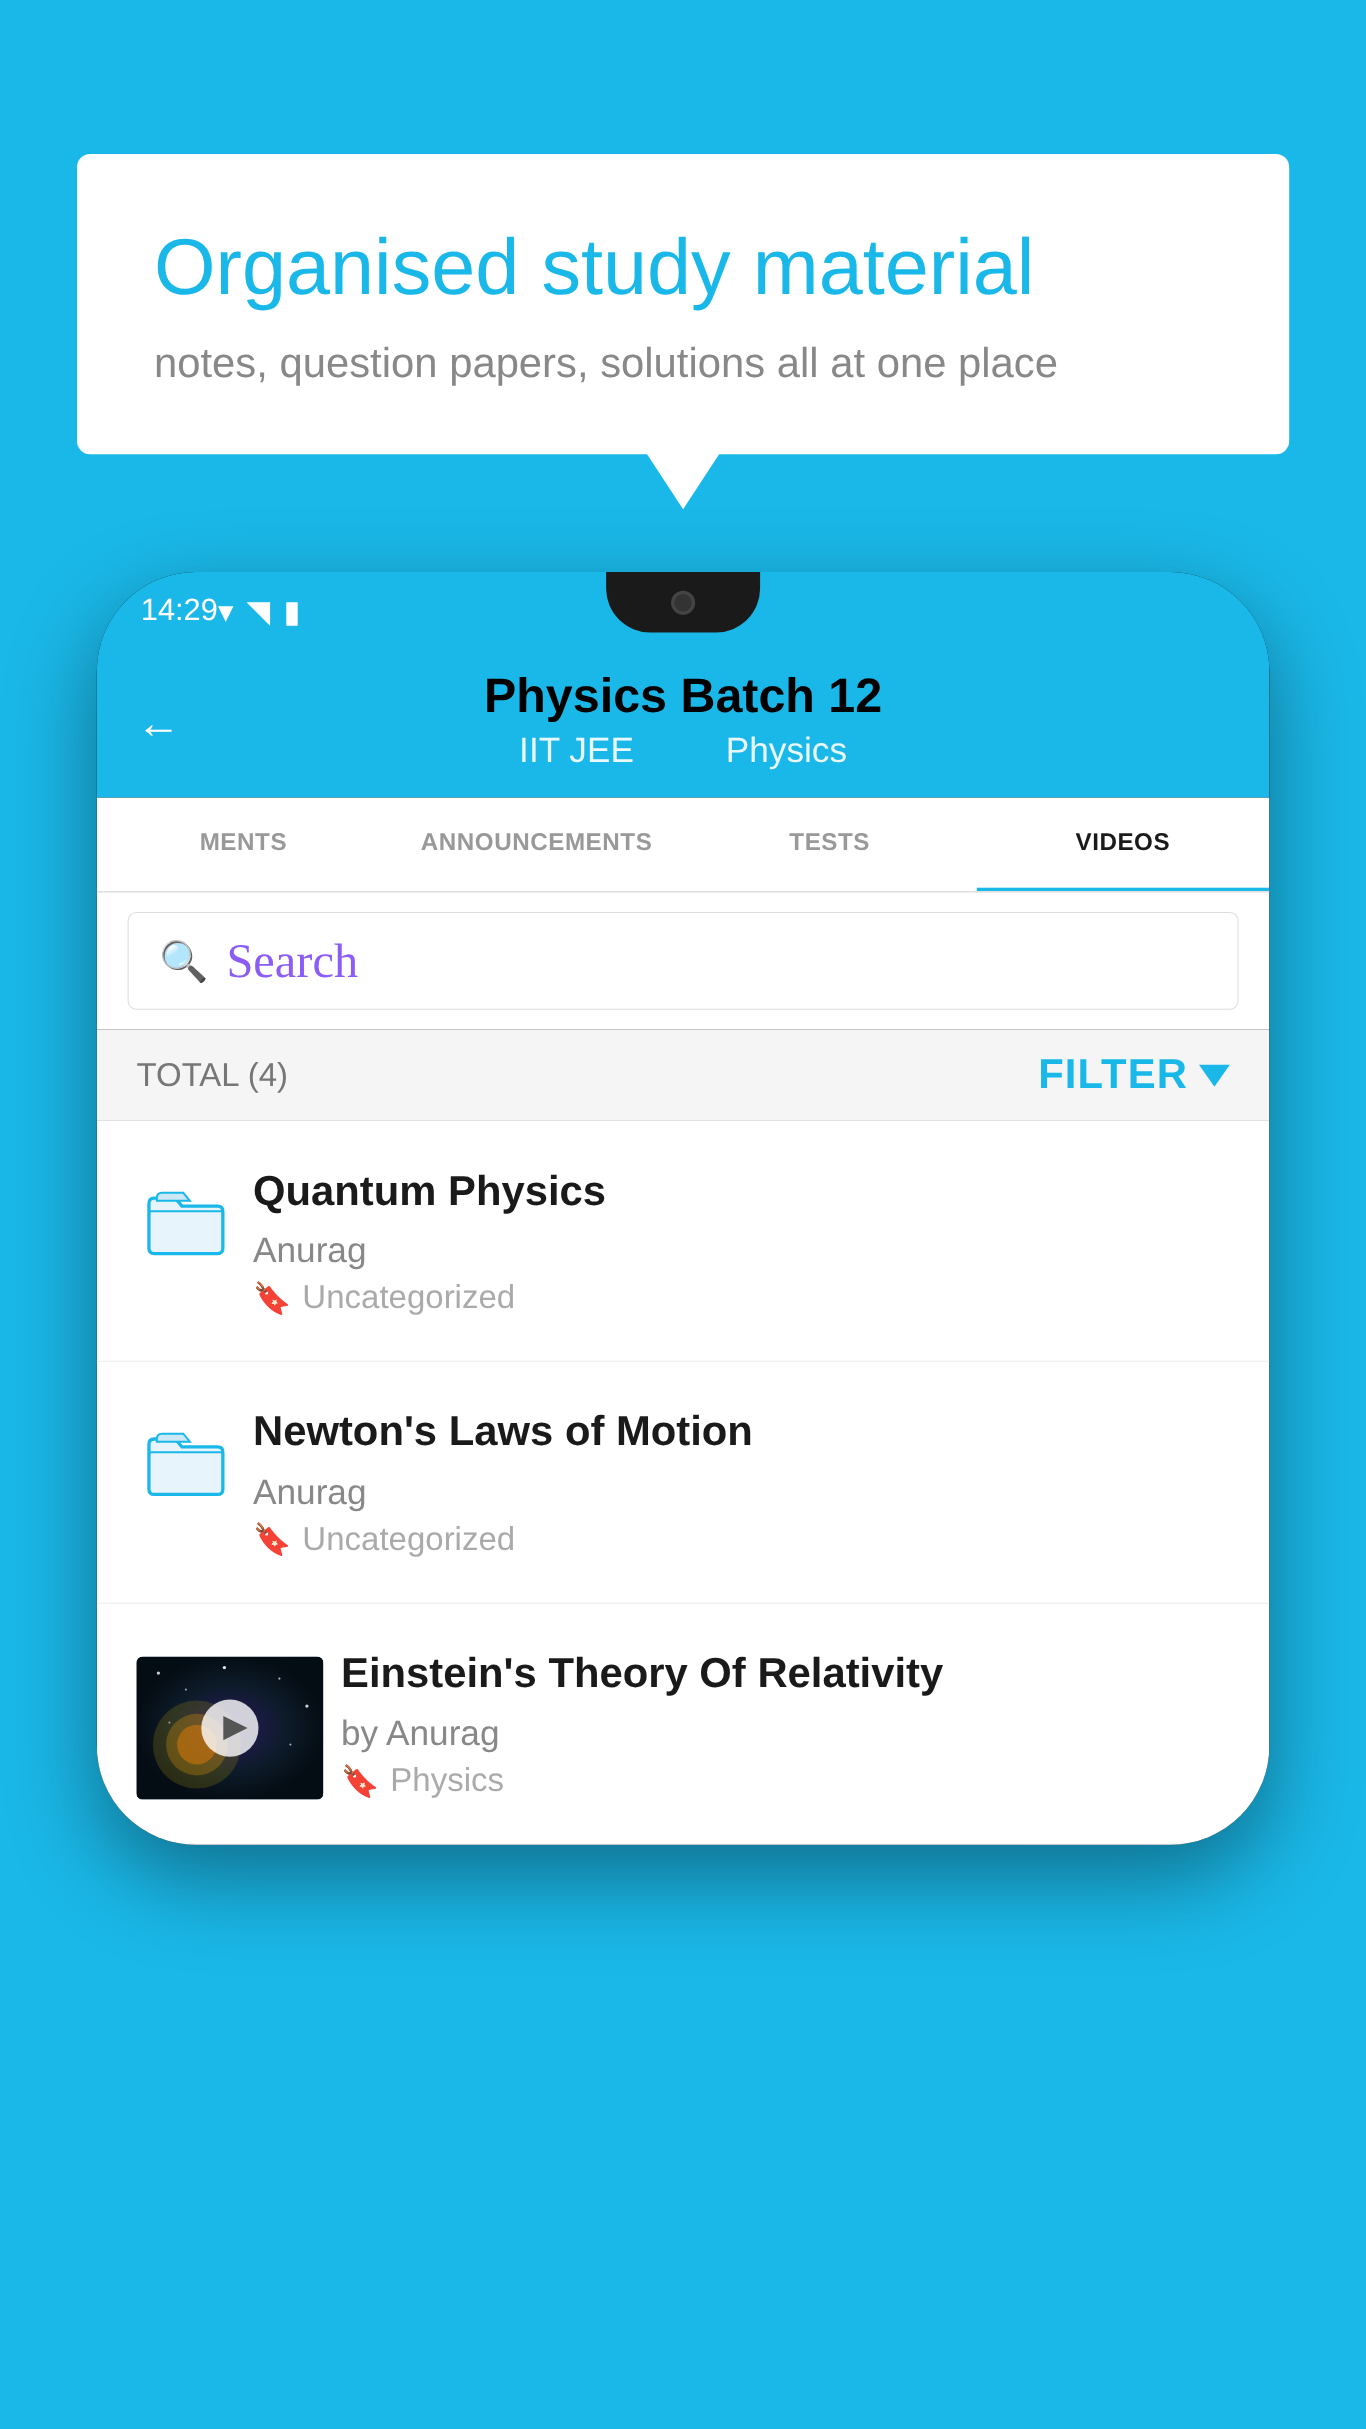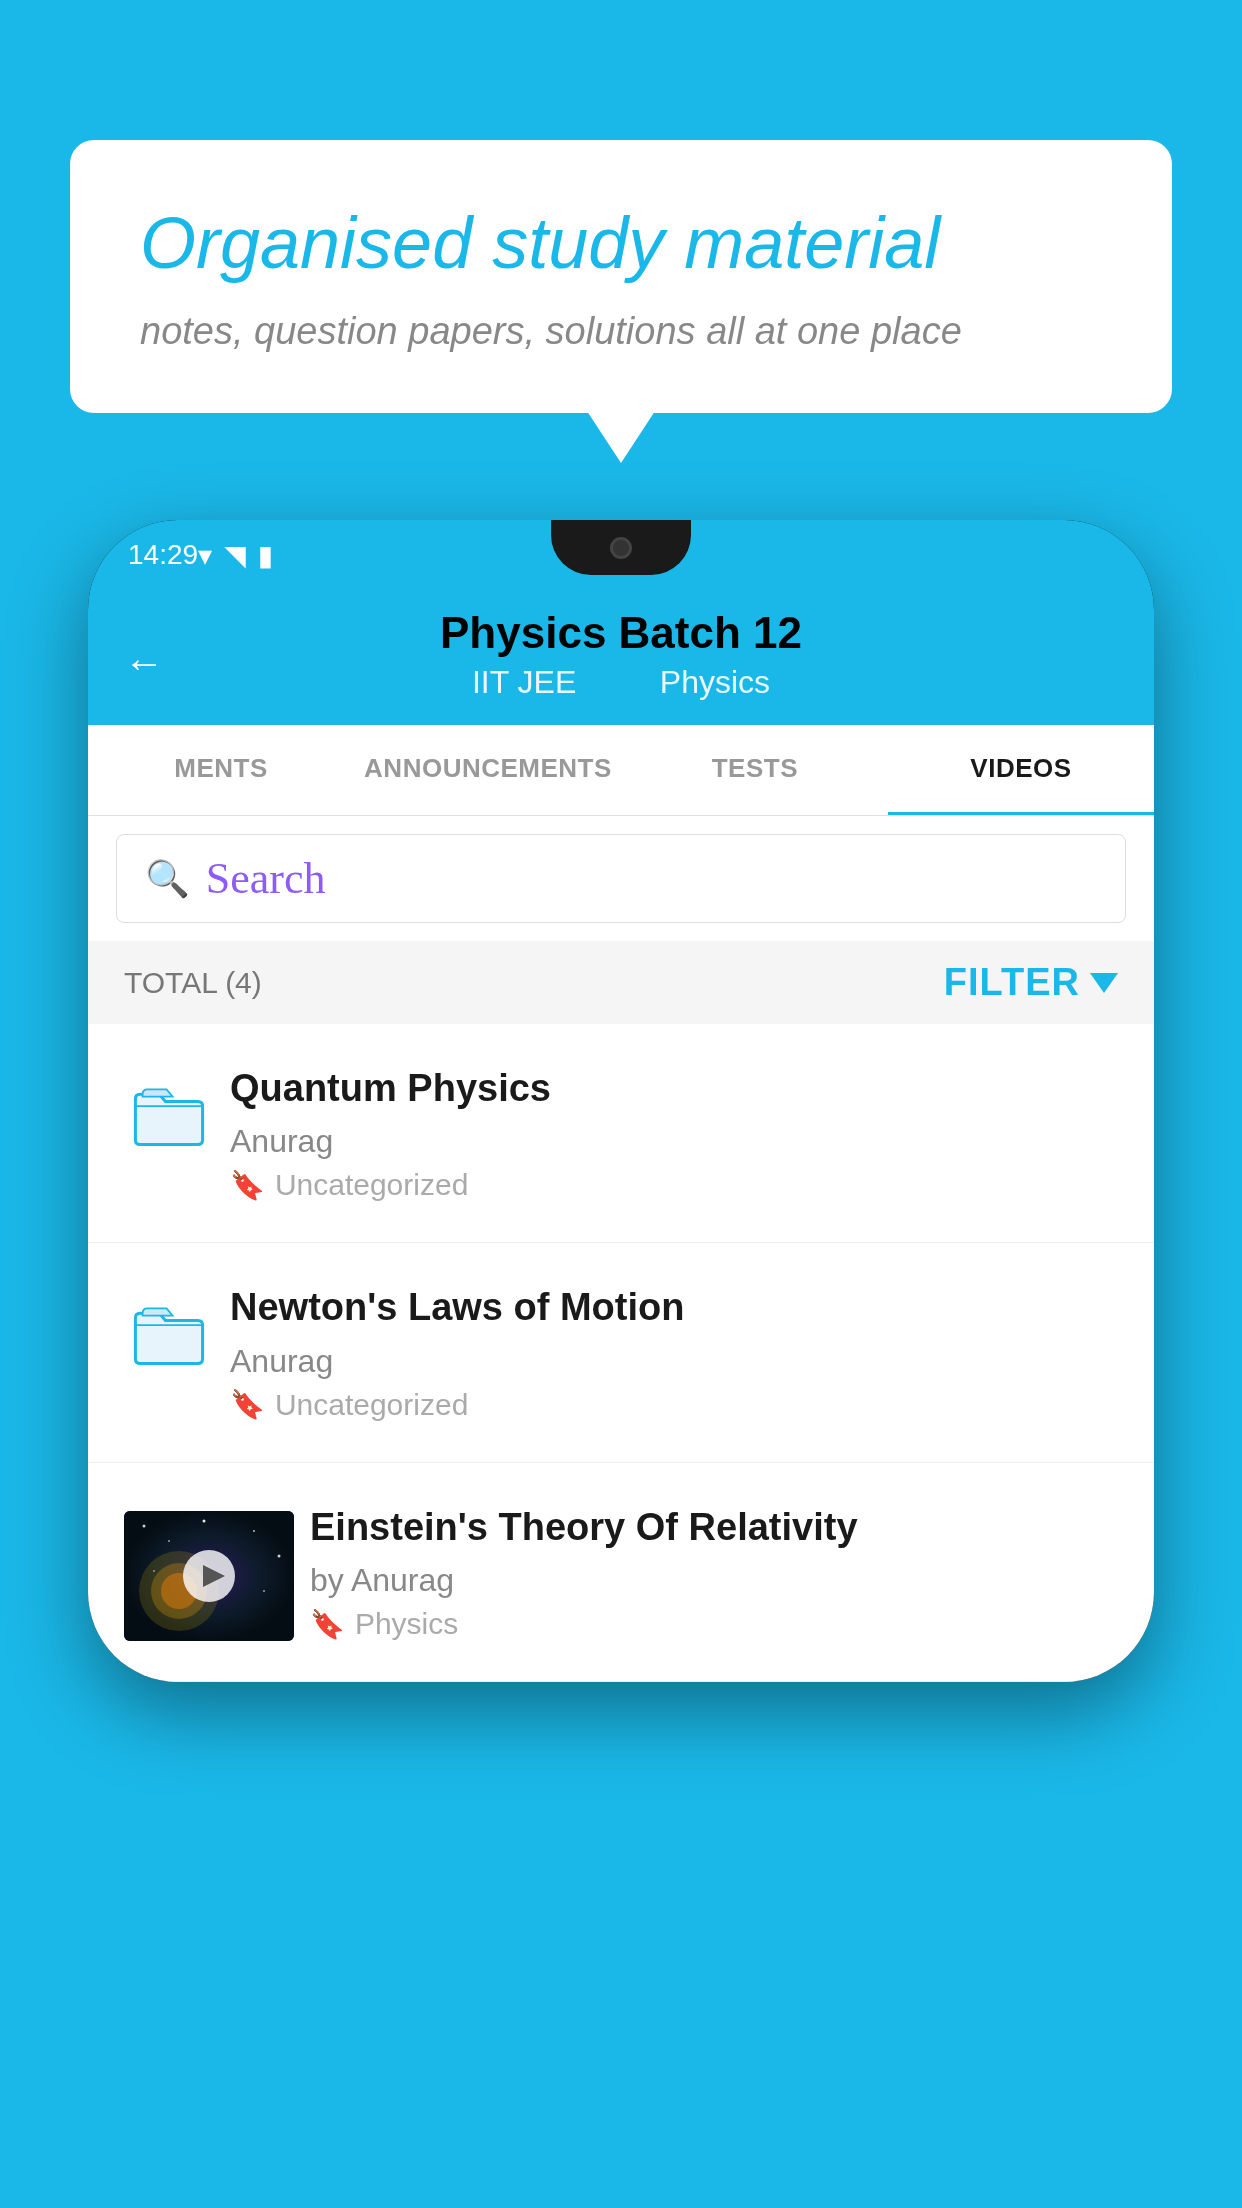--- a/index.html
+++ b/index.html
@@ -16,24 +16,23 @@
     
     .speech-bubble-container {
       position: absolute;
       top: 140px;
       left: 70px;
       right: 70px;
     }
 
     .speech-bubble {
       background: white;
-      border-radius: 24px;
+      border-radius: 12px;
       padding: 60px 70px;
       position: relative;
-      font-style: italic;
     }
 
     .speech-bubble::after {
       content: '';
       position: absolute;
       bottom: -50px;
       left: 50%;
       transform: translateX(-50%);
       width: 0;
       height: 0;
@@ -155,21 +154,21 @@
     .tabs {
       background: white;
       display: flex;
       border-bottom: 1px solid #e0e0e0;
     }
 
     .tab {
       flex: 1;
       text-align: center;
       padding: 28px 10px;
-      font-size: 26px;
+      font-size: 22px;
       font-weight: 600;
       color: #999;
       letter-spacing: 0.5px;
       border-bottom: 3px solid transparent;
     }
 
     .tab.active {
       color: #1a1a1a;
       border-bottom: 3px solid #1ab8e8;
     }

